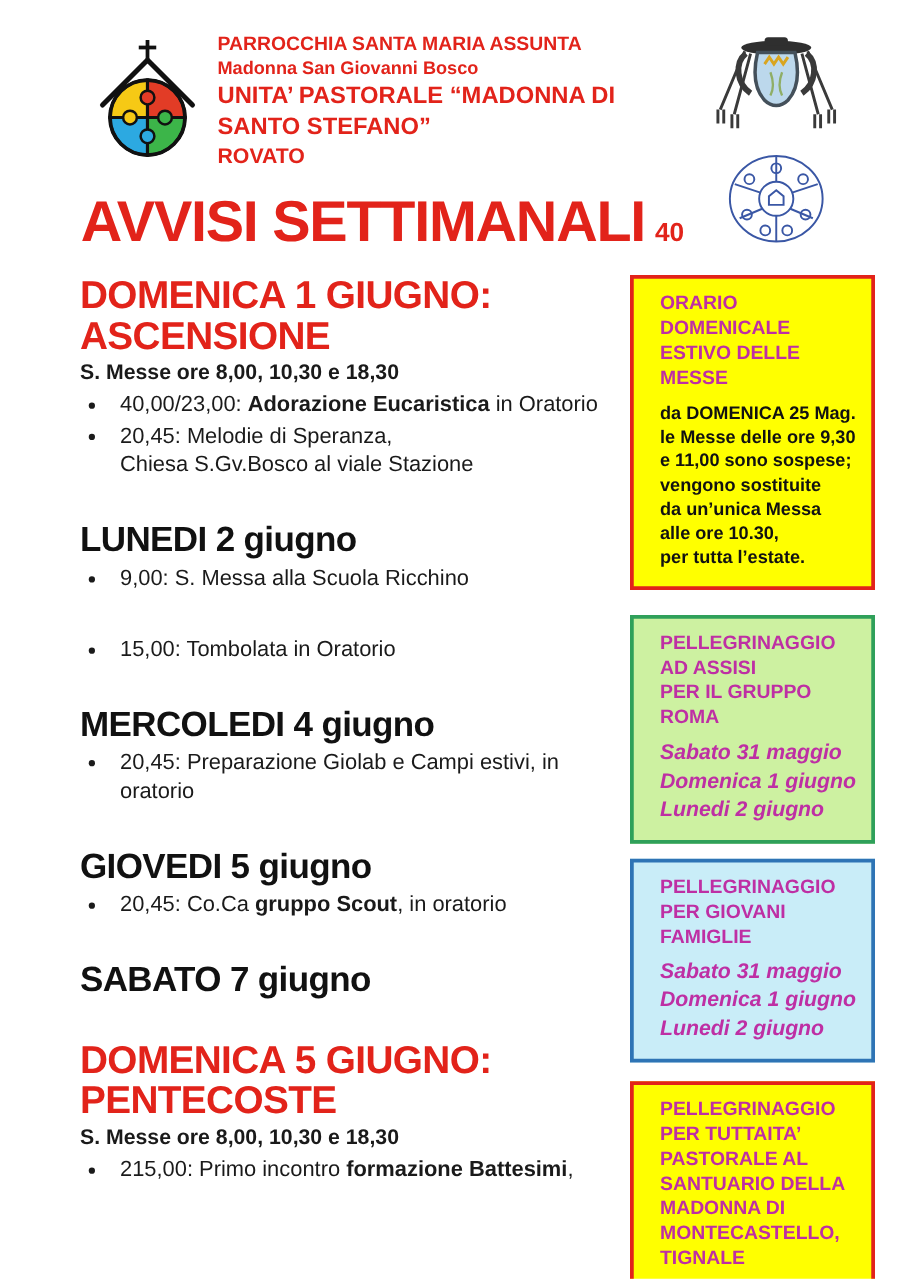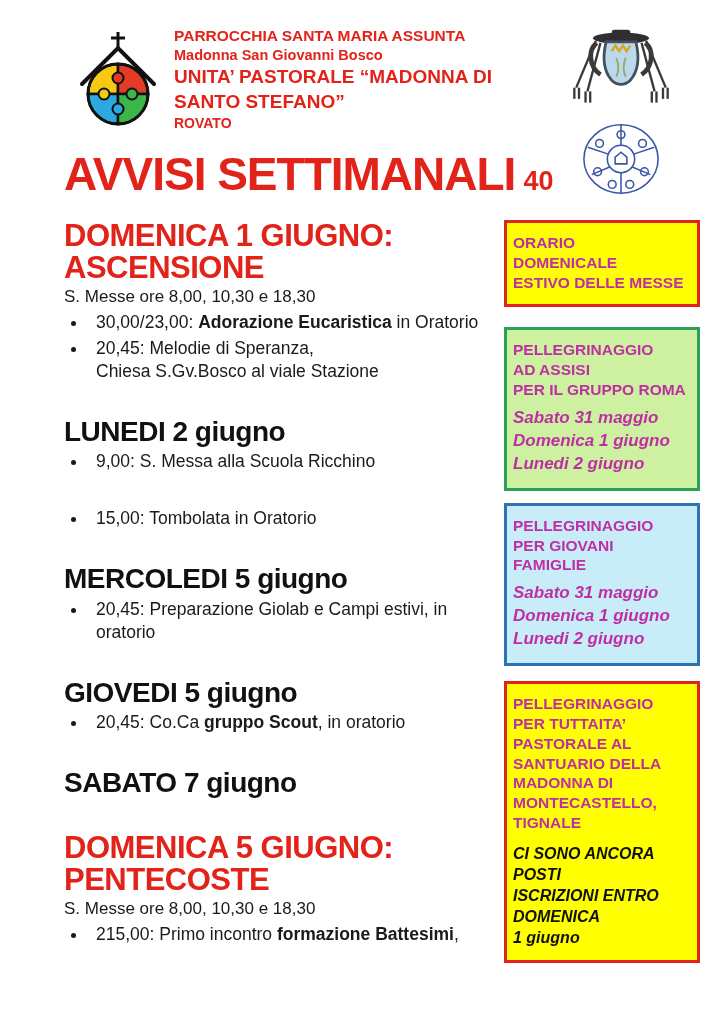--- a/index.html
+++ b/index.html
@@ -17,46 +17,46 @@
   .page{padding:26px 26px 0 64px;}
 
   
   .header{position:relative;min-height:178px;}
   .logo-left{position:absolute;left:4px;top:2px;width:100px;height:112px;}
   .right-logos{position:absolute;right:18px;top:0;width:118px;display:flex;flex-direction:column;align-items:center;}
   .header-center{margin:0 140px 0 110px;text-align:left;color:var(--red);font-weight:bold;line-height:1.3;}
   .hc1{font-size:15.5px;}
   .hc2{font-size:14.5px;}
   .hc3{font-size:19px;}
-  .hc4{font-size:14px;}
+  .hc4{font-size:17px;}
   .big-title{
     margin:14px 150px 0 0;text-align:center;color:var(--red);
     font-weight:bold;font-size:46px;letter-spacing:-1px;white-space:nowrap;
   }
-  .issue-num{font-size:27px;letter-spacing:0;margin-left:8px;}
+  .issue-num{font-size:21px;letter-spacing:0;margin-left:8px;}
 
   
   .columns{display:flex;margin-top:16px;}
   .main-col{width:428px;flex:none;}
   .side-col{width:196px;flex:none;margin-left:12px;}
 
   
   .sec{margin-bottom:34px;}
   .sec-title-red{color:var(--red);font-weight:bold;font-size:31px;line-height:1.04;letter-spacing:-0.5px;}
   .sec-title-black{color:#111;font-weight:bold;font-size:28px;line-height:1.05;letter-spacing:-0.5px;}
-  .masses{font-weight:normal;font-size:17px;margin-top:3px;}
+  .masses{font-weight:bold;font-size:17px;margin-top:3px;}
   ul.events{margin:4px 0 0 0;padding-left:24px;font-size:17.5px;line-height:1.32;}
   ul.events li{padding-left:8px;margin-bottom:2px;}
   .cont-line{margin-left:0;}
   .li-red{color:var(--red);font-weight:bold;}
   .li-red::marker{color:var(--red);}
   b{font-weight:bold;}
 
   
-  .sbox{border-style:solid;border-width:3px;padding:10px 10px 12px 6px;box-sizing:border-box;width:100%;}
+  .sbox{border-style:solid;border-width:3px;padding:10px 10px 12px 21px;box-sizing:border-box;width:100%;}
   .sbox-yellow{background:var(--yellow_box_bg);border-color:var(--yellow_box_border);}
   .sbox-green{background:var(--green_box_bg);border-color:var(--green_box_border);}
   .sbox-blue{background:var(--blue_box_bg);border-color:var(--blue_box_border);}
   .sbox-title{color:var(--magenta);font-weight:bold;font-size:15.5px;line-height:1.28;white-space:pre-line;}
   .sbox-body{color:#111;font-weight:bold;font-size:14.5px;line-height:1.33;margin-top:9px;white-space:pre-line;}
   .sbox-body-italic{color:#111;font-weight:bold;font-style:italic;font-size:16px;line-height:1.32;margin-top:10px;white-space:pre-line;}
   .sbox-dates{color:var(--magenta);font-weight:bold;font-style:italic;font-size:17px;line-height:1.35;margin-top:7px;white-space:pre-line;}
   .mb22{margin-bottom:20px;} .mb12{margin-bottom:12px;} .mb16{margin-bottom:15px;}
 </style>
 </head>
@@ -154,40 +154,40 @@
 
     <div class="main-col">
 
       <div class="sec">
         <div class="sec-title-red">
           <div>DOMENICA 1 GIUGNO:</div>
           <div>ASCENSIONE</div>
         </div>
         <div class="masses">S. Messe ore 8,00, 10,30 e 18,30</div>
         <ul class="events">
-          <li><span>30,00/23,00: </span><b>Adorazione Eucaristica</b><span> in Oratorio</span></li>
+          <li><span>40,00/23,00: </span><b>Adorazione Eucaristica</b><span> in Oratorio</span></li>
           <li><span>20,45: Melodie di Speranza,</span><div class="cont-line">Chiesa S.Gv.Bosco al viale Stazione</div></li>
         </ul>
       </div>
 
       <div class="sec">
         <div class="sec-title-black">LUNEDI 2 giugno</div>
         <ul class="events">
           <li>9,00: S. Messa alla Scuola Ricchino</li>
         </ul>
       </div>
 
       <div class="sec">
         <ul class="events">
           <li>15,00: Tombolata in Oratorio</li>
         </ul>
       </div>
 
       <div class="sec">
-        <div class="sec-title-black">MERCOLEDI 5 giugno</div>
+        <div class="sec-title-black">MERCOLEDI 4 giugno</div>
         <ul class="events">
           <li>20,45: Preparazione Giolab e Campi estivi, in oratorio</li>
         </ul>
       </div>
 
       <div class="sec">
         <div class="sec-title-black">GIOVEDI 5 giugno</div>
         <ul class="events">
           <li><span>20,45: Co.Ca </span><b>gruppo Scout</b><span>, in oratorio</span></li>
         </ul>
@@ -210,20 +210,27 @@
       </div>
 
     </div>
 
     <div class="side-col">
 
       <div class="sbox sbox-yellow mb22">
         <div class="sbox-title">ORARIO
 DOMENICALE
 ESTIVO DELLE MESSE</div>
+        <div class="sbox-body">da DOMENICA 25 Mag.
+le Messe delle ore 9,30
+e 11,00 sono sospese;
+vengono sostituite
+da un’unica Messa
+alle ore 10.30,
+per tutta l’estate.</div>
       </div>
 
       <div class="sbox sbox-green mb12">
         <div class="sbox-title">PELLEGRINAGGIO
 AD ASSISI
 PER IL GRUPPO ROMA</div>
         <div class="sbox-dates">Sabato 31 maggio
 Domenica 1 giugno
 Lunedi 2 giugno</div>
       </div>

